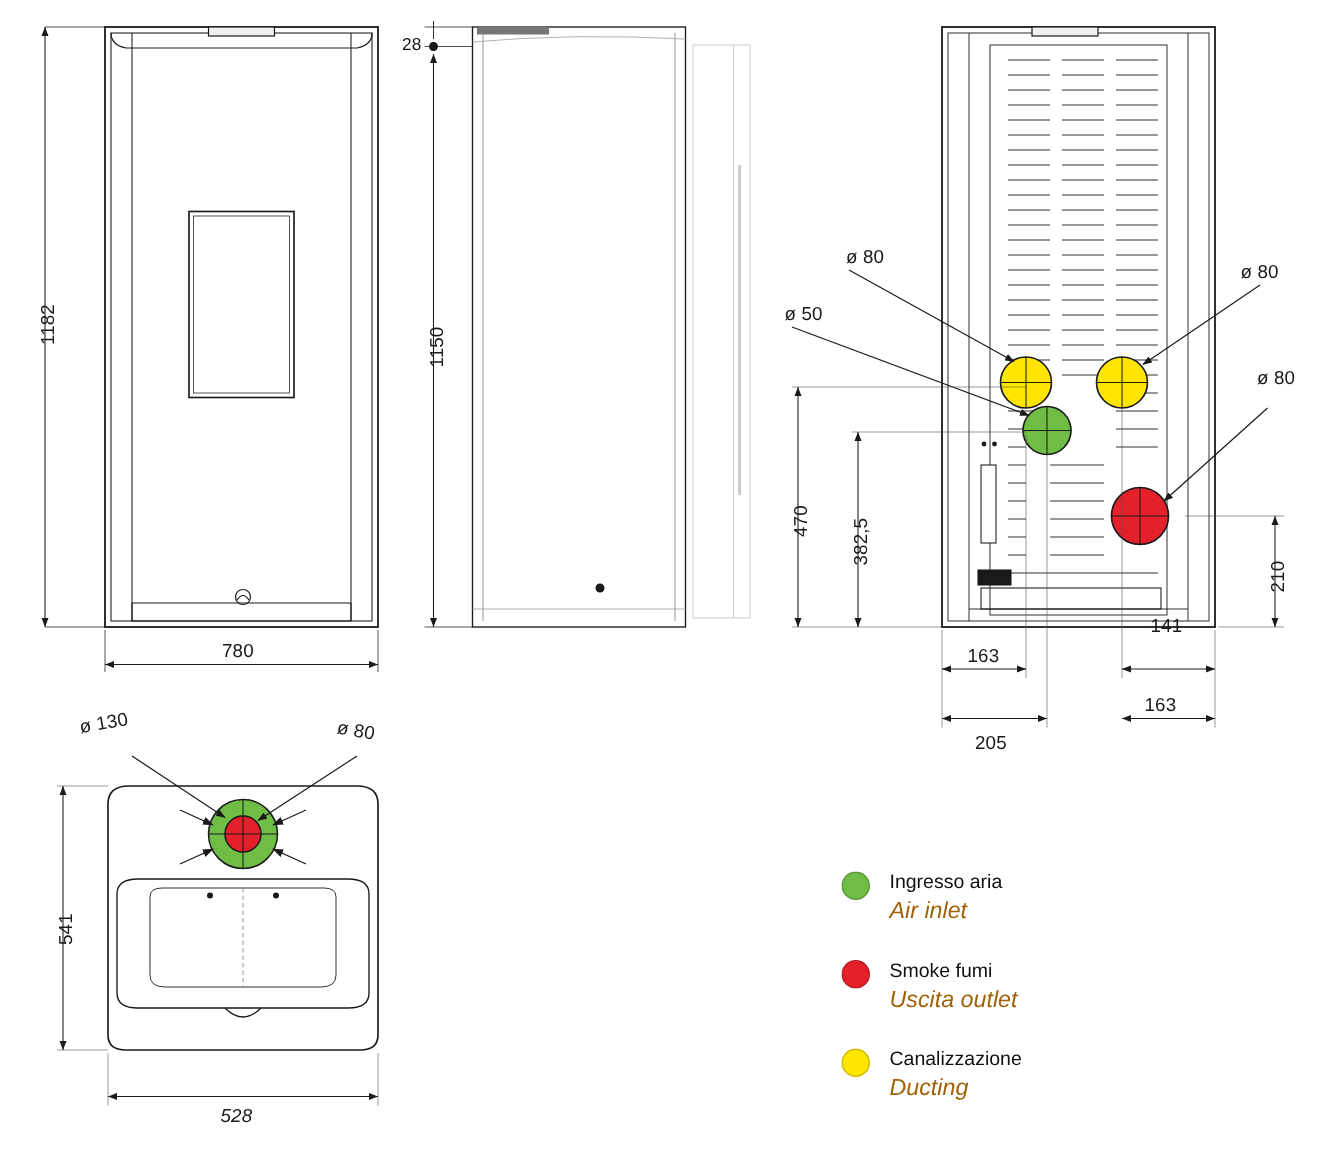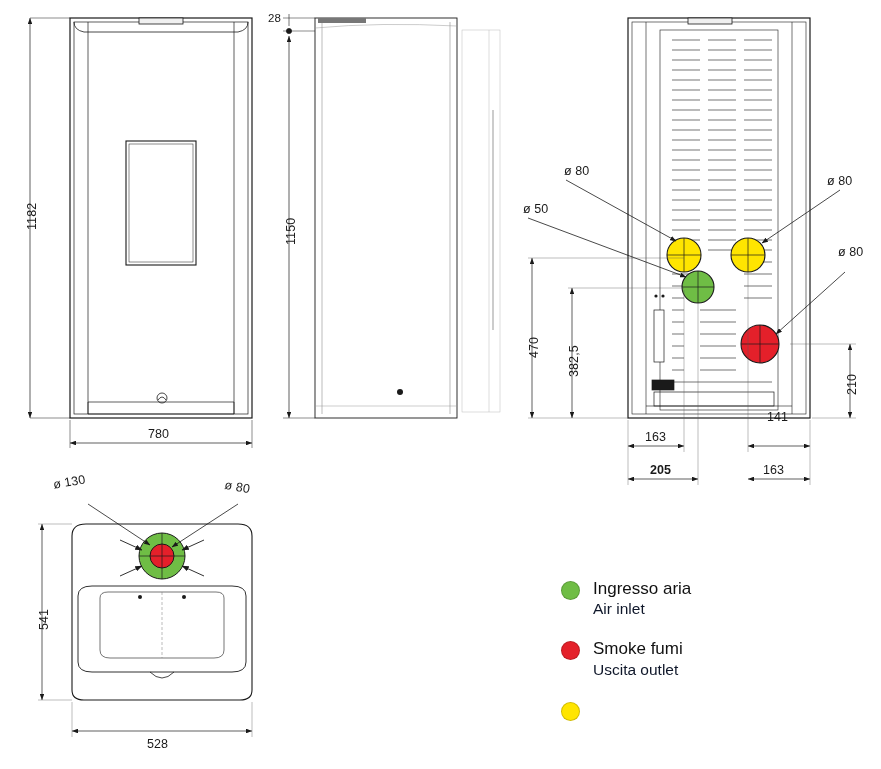--- a/index.html
+++ b/index.html
@@ -47,26 +47,27 @@
   .legend-dot {
     width: 19px; height: 19px;
     border-radius: 50%;
     margin-right: 13px;
     margin-top: 3px;
     flex: 0 0 auto;
     border: 1px solid rgba(0,0,0,0.18);
   }
   .legend-text { line-height: 1.25; }
   .legend-it {
-    font-size: 17px;
+    font-size: 13px;
     color: #111;
   }
   .legend-en {
     font-size: 15.5px;
-    color: #0f172a;
+    font-style: italic;
+    color: #a16207;
   }
 </style>
 </head>
 <body>
 
 <div id="root">
 
   <svg class="layer" viewBox="0 0 881 769">
     <defs>
       <marker id="arrH" markerWidth="9" markerHeight="7" refX="9" refY="3.5" orient="auto">
@@ -328,54 +329,58 @@
       <line x1="38" y1="700" x2="72" y2="700" stroke-width="0.4" stroke="#555"></line>
       <line x1="72" y1="731" x2="252" y2="731" marker-start="url(#arrHs)" marker-end="url(#arrH)"></line>
       <line x1="72" y1="702" x2="72" y2="737" stroke-width="0.4" stroke="#555"></line>
       <line x1="252" y1="702" x2="252" y2="737" stroke-width="0.4" stroke="#555"></line>
     </g>
   </svg>
 
   <div class="lbl rot" style="left:25px; top:230px;">1182</div>
   <div class="lbl" style="left:148px; top:427px;">780</div>
 
-  <div class="lbl small" style="left:268px; top:12px;text-align:center;">28</div>
+  <div class="lbl small" style="left:268px; top:24px;text-align:center;">28</div>
   <div class="lbl rot" style="left:284px; top:245px;">1150</div>
 
   <div class="lbl" style="left:564px; top:164px;">ø 80</div>
   <div class="lbl" style="left:523px; top:202px;">ø 50</div>
   <div class="lbl" style="left:827px; top:174px;">ø 80</div>
   <div class="lbl" style="left:838px; top:245px;">ø 80</div>
 
   <div class="lbl rot" style="left:527px; top:358px;">470</div>
   <div class="lbl rot" style="left:567px; top:377px;">382,5</div>
   <div class="lbl rot" style="left:845px; top:395px;">210</div>
   <div class="lbl" style="left:645px; top:430px;">163</div>
   <div class="lbl" style="left:767px; top:410px;">141</div>
-  <div class="lbl" style="left:650px; top:463px;font-weight:bold;">205</div>
+  <div class="lbl" style="left:650px; top:488px;">205</div>
   <div class="lbl" style="left:763px; top:463px;">163</div>
 
   <div class="lbl" style="left:52px; top:478px; transform:rotate(-10deg); transform-origin:0 0;">ø 130</div>
   <div class="lbl" style="left:226px; top:478px; transform:rotate(10deg); transform-origin:0 0;">ø 80</div>
   <div class="lbl rot" style="left:37px; top:630px;">541</div>
-  <div class="lbl" style="left:147px; top:737px;">528</div>
+  <div class="lbl" style="left:147px; top:737px;font-style:italic;">528</div>
 
   <div class="legend">
     <div class="legend-row">
       <span class="legend-dot" style="background:#6fbd45"></span>
       <span class="legend-text">
         <span class="legend-it">Ingresso aria</span><br>
         <span class="legend-en">Air inlet</span>
       </span>
     </div>
     <div class="legend-row">
       <span class="legend-dot" style="background:#e4202a"></span>
       <span class="legend-text">
         <span class="legend-it">Smoke fumi</span><br>
         <span class="legend-en">Uscita outlet</span>
       </span>
     </div>
     <div class="legend-row">
       <span class="legend-dot" style="background:#ffe500"></span>
+      <span class="legend-text">
+        <span class="legend-it">Canalizzazione</span><br>
+        <span class="legend-en">Ducting</span>
+      </span>
     </div>
   </div>
 
 </div>
 
 </body></html>

